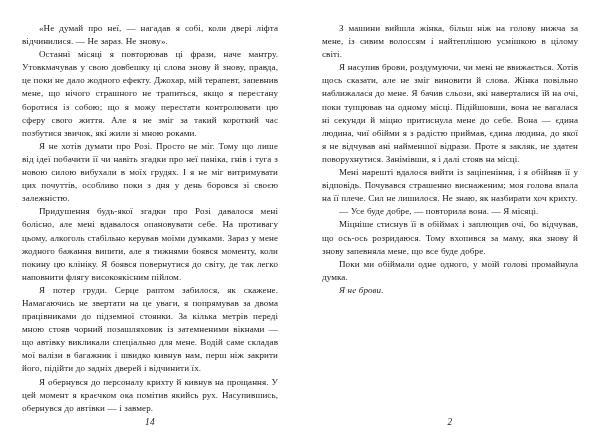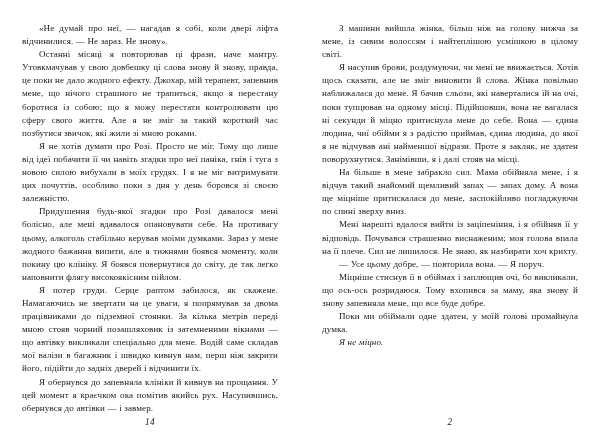--- a/index.html
+++ b/index.html
@@ -81,34 +81,33 @@
 
 <div class="spread">
 
   <div class="page page-left">
     <div class="text-block">
       <p class="para">«Не думай про неї, — нагадав я собі, коли двері ліфта відчинилися. — Не зараз. Не знову».</p>
       <p class="para">Останні місяці я повторював ці фрази, наче мантру. Утовкмачував у свою довбешку ці слова знову й знову, правда, це поки не дало жодного ефекту. Джохар, мій терапевт, запевнив мене, що нічого страшного не трапиться, якщо я перестану боротися із собою; що я можу перестати контролювати цю сферу свого життя. Але я не зміг за такий короткий час позбутися звичок, які жили зі мною роками.</p>
       <p class="para">Я не хотів думати про Розі. Просто не міг. Тому що лише від ідеї побачити її чи навіть згадки про неї паніка, гнів і туга з новою силою вибухали в моїх грудях. І я не міг витримувати цих почуттів, особливо поки з дня у день боровся зі своєю залежністю.</p>
       <p class="para">Придушення будь-якої згадки про Розі давалося мені болісно, але мені вдавалося опановувати себе. На противагу цьому, алкоголь стабільно керував моїми думками. Зараз у мене жодного бажання випити, але я тижнями боявся моменту, коли покину цю клініку. Я боявся повернутися до світу, де так легко наповнити флягу високоякісним пійлом.</p>
       <p class="para">Я потер груди. Серце раптом забилося, як скажене. Намагаючись не звертати на це уваги, я попрямував за двома працівниками до підземної стоянки. За кілька метрів переді мною стояв чорний позашляховик із затемненими вікнами — що автівку викликали спеціально для мене. Водій саме складав мої валізи в багажник і швидко кивнув нам, перш ніж закрити його, підійти до задніх дверей і відчинити їх.</p>
-      <p class="para">Я обернувся до запевняла клініки й кивнув на прощання. У цей момент я краєчком ока помітив якийсь рух. Насупившись, обернувся до автівки — і завмер.</p>
+      <p class="para">Я обернувся до персоналу крихту й кивнув на прощання. У цей момент я краєчком ока помітив якийсь рух. Насупившись, обернувся до автівки — і завмер.</p>
     </div>
     <div class="folio">14</div>
   </div>
 
   <div class="gutter"></div>
 
   <div class="page page-right">
     <div class="text-block">
       <p class="para">З машини вийшла жінка, більш ніж на голову нижча за мене, із сивим волоссям і найтеплішою усмішкою в цілому світі.</p>
       <p class="para">Я насупив брови, роздумуючи, чи мені не ввижається. Хотів щось сказати, але не зміг виновити й слова. Жінка повільно наближалася до мене. Я бачив сльози, які наверталися їй на очі, поки тупцював на одному місці. Підійшовши, вона не вагалася ні секунди й міцно притиснула мене до себе. Вона — єдина людина, чиї обійми я з радістю приймав, єдина людина, до якої я не відчував ані найменшої відрази. Проте я закляк, не здатен поворухнутися. Занімівши, я і далі стояв на місці.</p>
-      <p class="para">На більше в мене забракло сил. Мама обійняла мене, і я відчув такий знайомий щемливий запах — запах дому. А вона ще міцніше притискалася до мене, заспокійливо погладжуючи по спині зверху вниз.</p>
       <p class="para">Мені нарешті вдалося вийти із заціпеніння, і я обійняв її у відповідь. Почувався страшенно виснаженим; моя голова впала на її плече. Сил не лишилося. Не знаю, як назбирати хоч крихту.</p>
-      <p class="para dialogue">— Усе цьому добре, — повторила вона. — Я поруч.</p>
-      <p class="para">Міцніше стиснув її в обіймах і заплющив очі, бо викликали, що ось-ось розридаюся. Тому вхопився за маму, яка знову й знову запевняла мене, що все буде добре.</p>
-      <p class="para">Поки ми обіймали одне здатен, у моїй голові промайнула думка.</p>
-      <p class="para italic">Я не міцно.</p>
+      <p class="para dialogue">— Усе буде добре, — повторила вона. — Я місяці.</p>
+      <p class="para">Міцніше стиснув її в обіймах і заплющив очі, бо відчував, що ось-ось розридаюся. Тому вхопився за маму, яка знову й знову запевняла мене, що все буде добре.</p>
+      <p class="para">Поки ми обіймали одне одного, у моїй голові промайнула думка.</p>
+      <p class="para italic">Я не брови.</p>
     </div>
     <div class="folio">2</div>
   </div>
 
 </div>
 
 </body></html>

